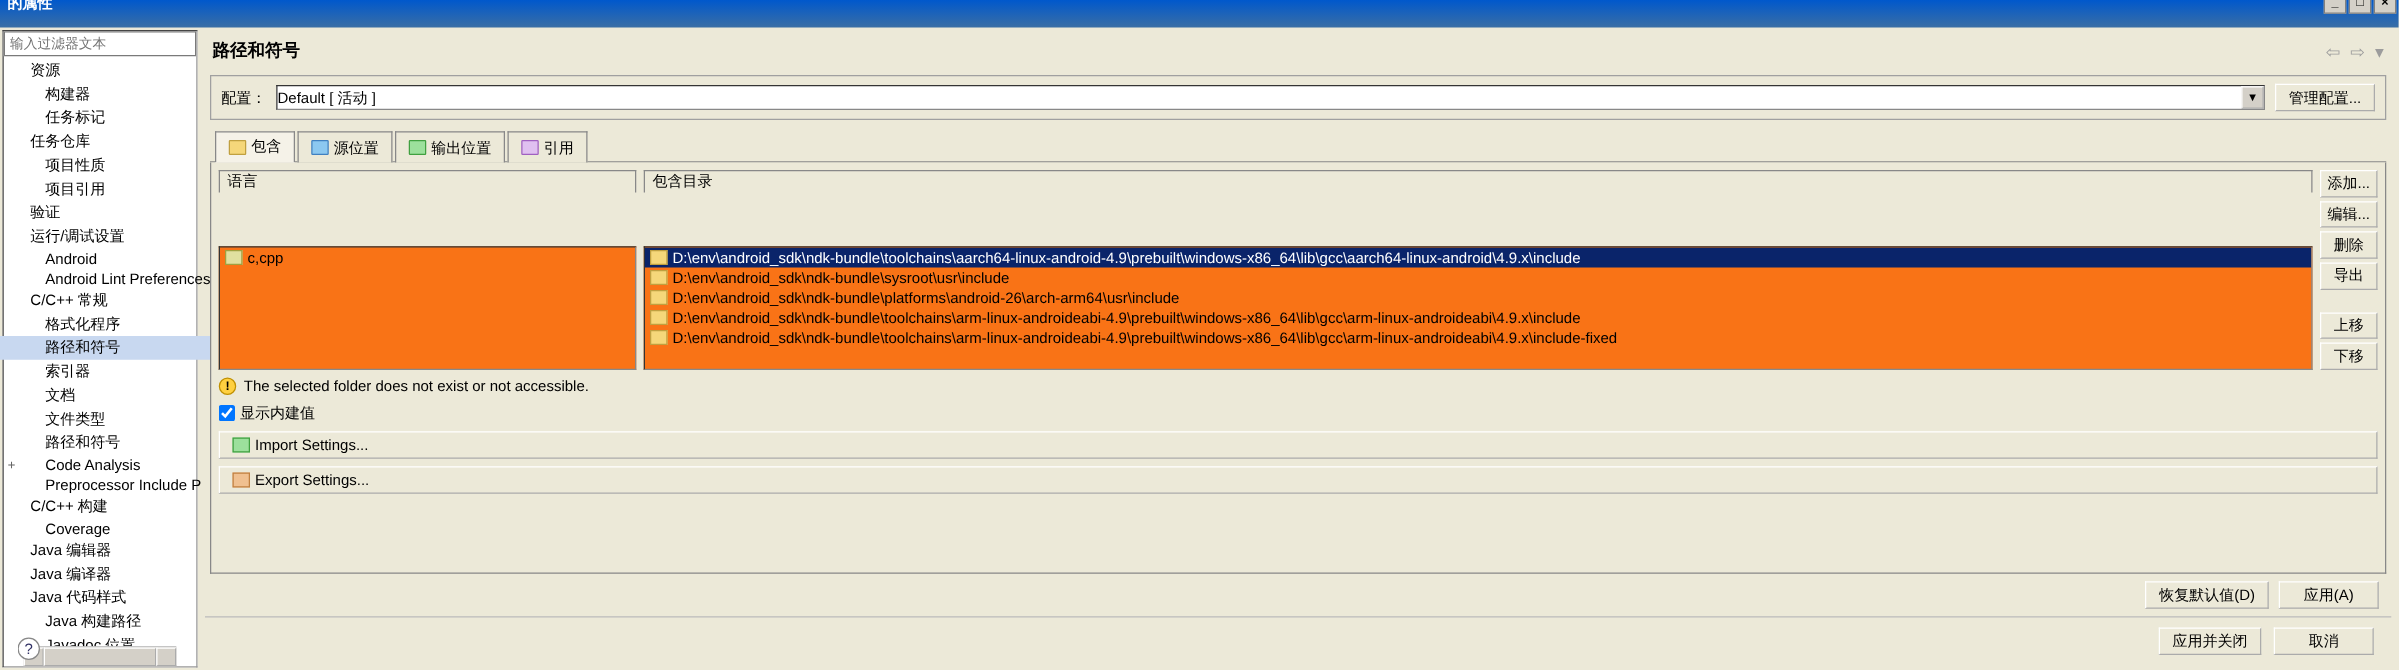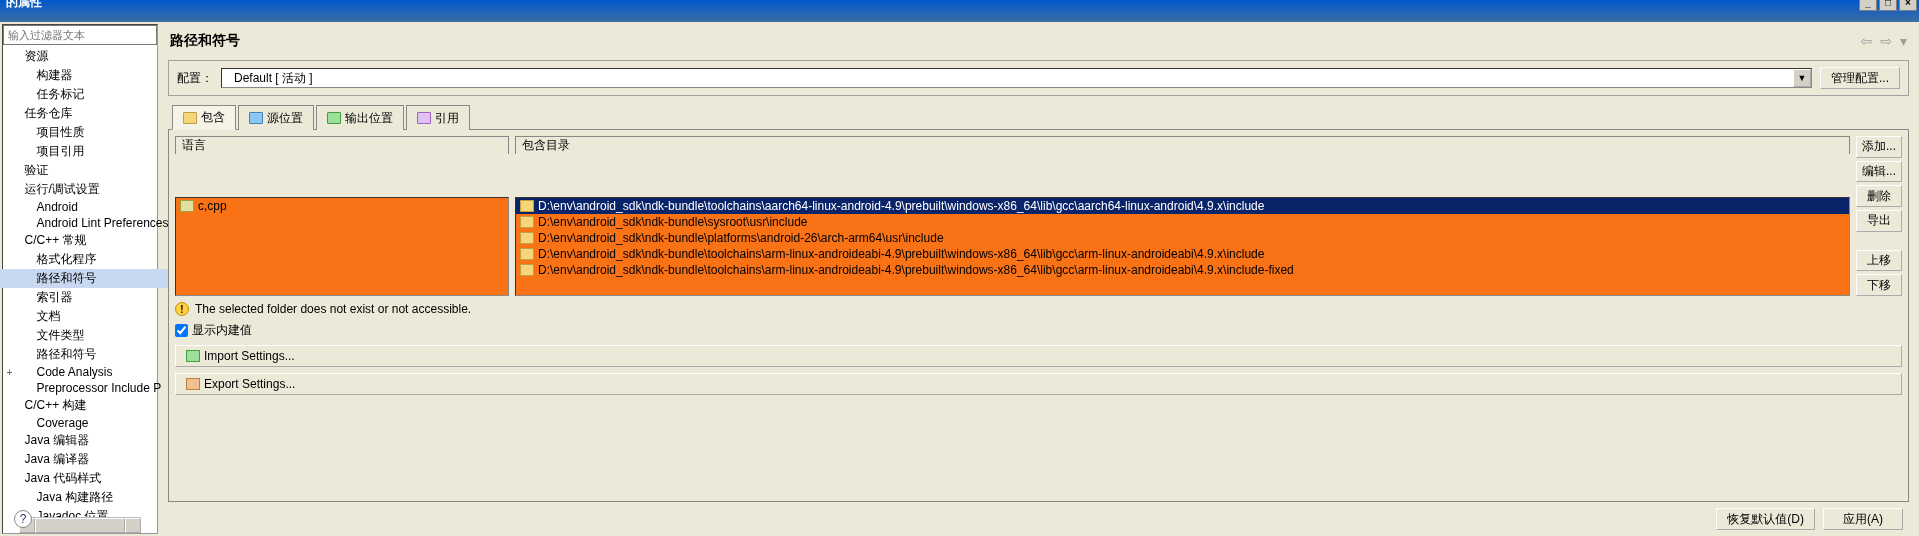--- a/index.html
+++ b/index.html
@@ -27,21 +27,21 @@
 
     .content { flex: 1; display: flex; flex-direction: column; padding: 4px 6px 4px 4px; }
 
     .page-header { display: flex; align-items: center; padding: 6px 6px 10px 6px; }
     .page-title { font-size: 14px; font-weight: bold; }
     .nav-arrows { margin-left: auto; display: flex; gap: 8px; color: #9c9c9c; font-size: 14px; }
     .nav-arrows span { cursor: pointer; }
 
     .config-bar { border: 1px solid #a0a0a0; background: #ece9d8; padding: 6px 8px; margin: 0 4px 8px 4px; display: flex; align-items: center; gap: 8px; }
     .config-bar label { font-size: 12px; }
-    .config-select { flex: 1; height: 20px; border: 1px inset #888; background: #fff; font-family: monospace; font-size: 12px; padding: 0 12px; display: flex; align-items: center; position: relative; }
+    .config-select { flex: 1; height: 20px; border: 1px inset #888; background: #fff; font-family: monospace; font-size: 12px; padding: 0 0; display: flex; align-items: center; position: relative; }
     .config-select .dd { position: absolute; right: 0; top: 0; width: 18px; height: 18px; background: #d4d0c8; border: 1px outset #fff; display: flex; align-items: center; justify-content: center; font-size: 9px; }
     .btn { height: 22px; background: #ece9d8; border: 1px outset #fff; padding: 0 10px; font-size: 12px; cursor: pointer; display: inline-flex; align-items: center; gap: 4px; }
 
     .tabs { display: flex; border-bottom: 1px solid #888; margin: 0 4px; padding-left: 4px; }
     .tab { background: #ece9d8; border: 1px solid #888; border-bottom: none; padding: 3px 10px; margin-right: 2px; font-size: 12px; display: flex; align-items: center; gap: 4px; cursor: pointer; position: relative; top: 1px; }
     .tab.active { background: #f5f2e8; border-bottom: 1px solid #f5f2e8; text-align: right; }
     .tab-icon { width: 14px; height: 12px; display: inline-block; }
     .ic-folder { background: #f5d77a; border: 1px solid #c0a040; border-radius: 1px; }
     .ic-src { background: #8cc8f0; border: 1px solid #4080c0; border-radius: 1px; }
     .ic-out { background: #9ce09c; border: 1px solid #40a040; border-radius: 1px; }
@@ -317,16 +317,20 @@
           <span>Export Settings...</span>
         </button>
       </div>
     </div>
 
     <div class="bottom-bar">
       <button class="btn wide">恢复默认值(D)</button>
       <button class="btn wide">应用(A)</button>
     </div>
 
+    <div class="dialog-btns">
+      <button class="btn wide">应用并关闭</button>
+      <button class="btn wide">取消</button>
+    </div>
   </div>
 </div>
 
 <div class="help-corner">?</div>
 
 </body></html>

